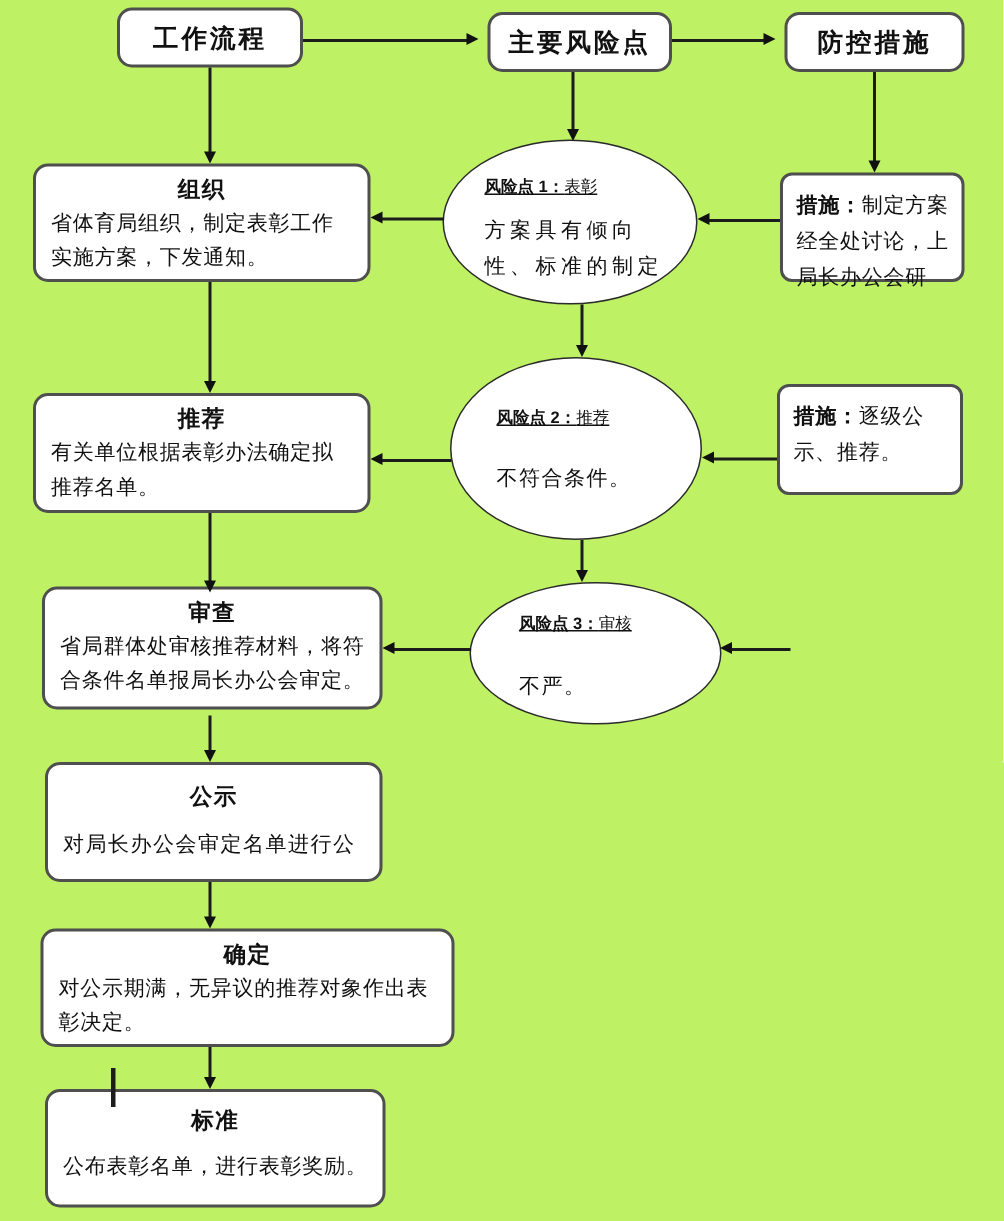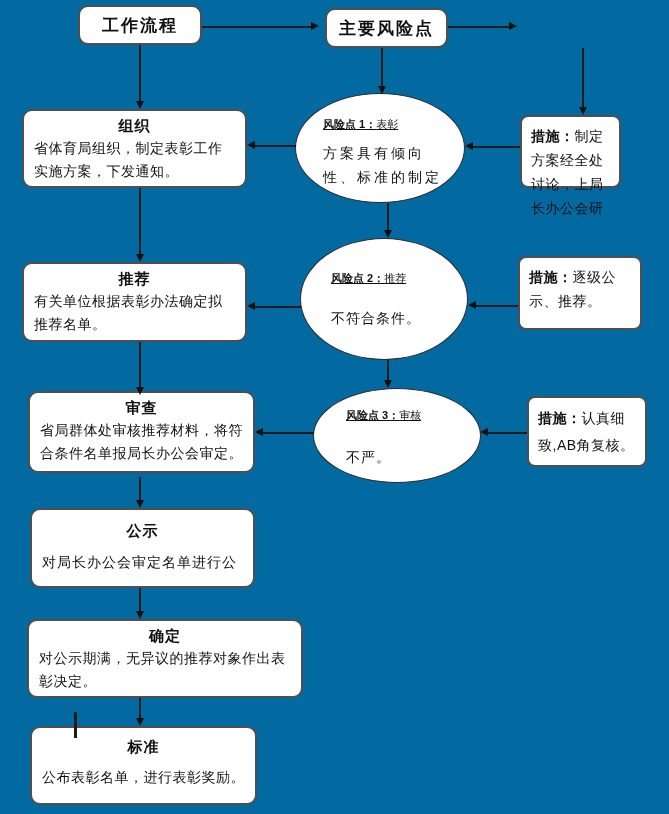--- a/index.html
+++ b/index.html
@@ -1,17 +1,17 @@
 <!DOCTYPE html>
 <html><head>
 <meta charset="utf-8">
 <style>
   html,body{margin:0;padding:0;background:#ffffff;}
   .canvas{
-    position:relative;width:669px;height:814px;background:#0369a1;
+    position:relative;width:669px;height:814px;background:#bef264;
     font-family:"Liberation Sans","DejaVu Sans",sans-serif;color:#111;
     overflow:hidden;
   }
   .node{position:absolute;box-sizing:border-box;background:#fff;}
   .rect{border:2px solid #4f4f4f;border-radius:10px;}
   .header{
     display:flex;align-items:center;justify-content:center;
     font-weight:bold;font-size:17px;letter-spacing:2px;
   }
   .step .step-title{
@@ -43,20 +43,23 @@
 <body>
 
 <div class="canvas">
 
   <div class="node rect header" style="left:78px;top:5px;width:124px;height:40px">
     <span>工作流程</span>
   </div>
   <div class="node rect header" style="left:325px;top:8px;width:123px;height:40px">
     <span>主要风险点</span>
   </div>
+  <div class="node rect header" style="left:523px;top:8px;width:120px;height:40px">
+    <span>防控措施</span>
+  </div>
 
   <div class="node rect step" style="left:22px;top:109px;width:225px;height:79px">
     <div class="step-title">组织</div>
     <div class="step-body">省体育局组织，制定表彰工作实施方案，下发通知。</div>
   </div>
   <div class="node rect step" style="left:22px;top:262px;width:225px;height:80px">
     <div class="step-title">推荐</div>
     <div class="step-body">有关单位根据表彰办法确定拟推荐名单。</div>
   </div>
   <div class="node rect step" style="left:28px;top:391px;width:227px;height:82px">
@@ -82,28 +85,25 @@
   </div>
   <div class="node ellipse" style="left:300px;top:238px;width:168px;height:122px;padding:32px 0 0 30px">
     <div class="risk-line1"><span class="b">风险点 2：</span><span>推荐</span></div>
     <div style="margin-top:24px;letter-spacing:1px">不符合条件。</div>
   </div>
   <div class="node ellipse" style="left:313px;top:388px;width:168px;height:95px;padding:19px 0 0 32px">
     <div class="risk-line1"><span class="b">风险点 3：</span><span>审核</span></div>
     <div style="margin-top:26px;letter-spacing:1px">不严。</div>
   </div>
 
-  <div class="node measure" style="left:520px;top:115px;width:101px;height:73px">
+  <div class="node measure" style="left:520px;top:115px;width:123px;height:73px">
     <span class="b">措施：</span><span>制定方案经全处讨论，上局长办公会研</span>
   </div>
   <div class="node measure" style="left:518px;top:256px;width:124px;height:74px">
     <span class="b">措施：</span><span>逐级公示、推荐。</span>
-  </div>
-  <div class="node measure" style="left:527px;top:396px;width:120px;height:71px;line-height:27px">
-    <span class="b">措施：</span><span>认真细致,AB角复核。</span>
   </div>
 
   <div class="line" style="left:202px;top:26px;width:110px;height:2px"></div>
   <div class="arr right" style="left:311px;top:22px"></div>
   <div class="line" style="left:448px;top:26px;width:62px;height:2px"></div>
   <div class="arr right" style="left:509px;top:22px"></div>
 
   <div class="line" style="left:139px;top:45px;width:2px;height:57px"></div>
   <div class="arr down" style="left:136px;top:101px"></div>
   <div class="line" style="left:139px;top:188px;width:2px;height:67px"></div>

